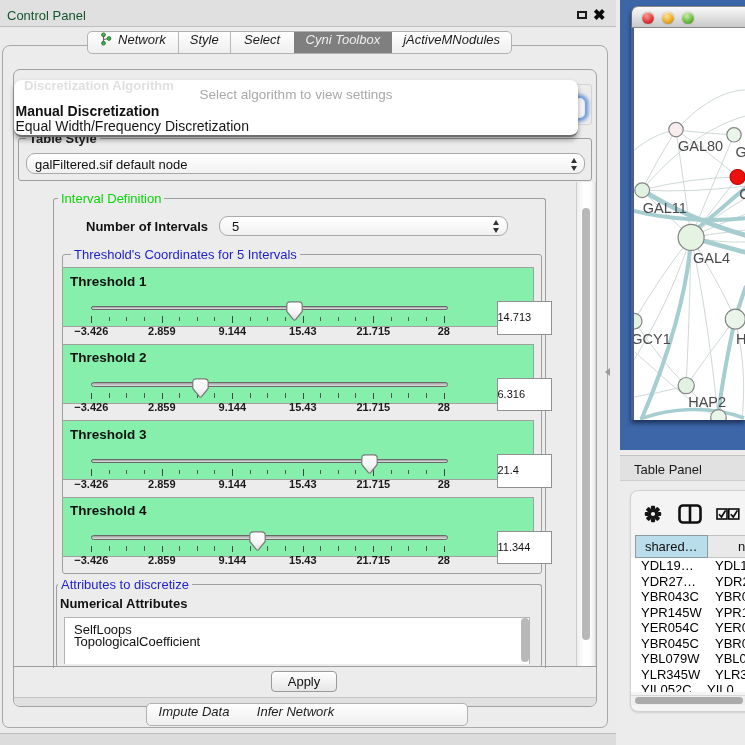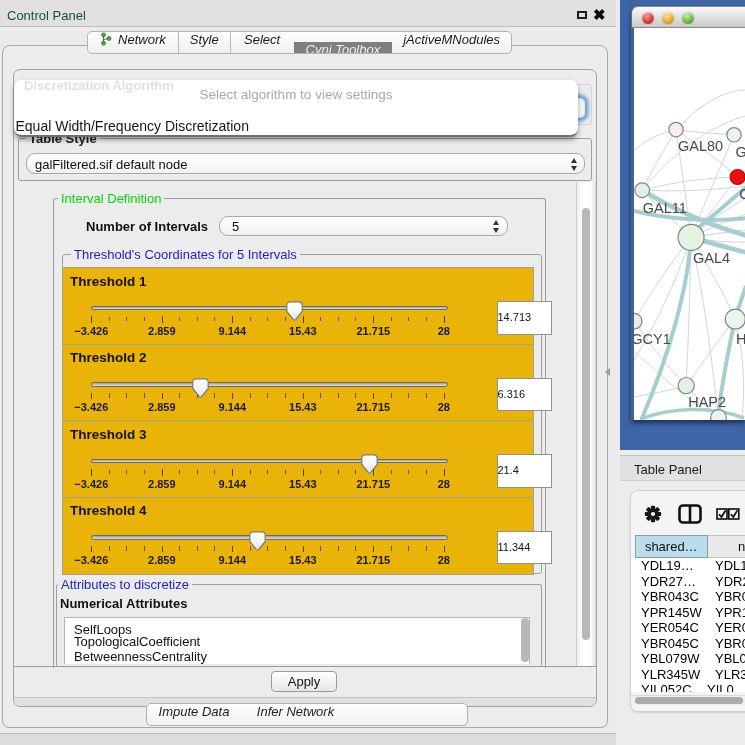--- a/index.html
+++ b/index.html
@@ -30,21 +30,21 @@
 .group { position:absolute; border:1px solid #9f9f9f; border-radius:3px; }
 .glabel { position:absolute; background:#ececec; padding:0 3px; font-size:13px; }
 
 
 .combo { position:absolute; background:linear-gradient(#ffffff,#f1f1f1); border:1px solid #a9a9a9; border-radius:6px; font-size:13px; }
 .combo .arr { position:absolute; right:8px; display:flex; flex-direction:column; align-items:center; }
 .arrup { width:0; height:0; border-left:3.5px solid transparent; border-right:3.5px solid transparent; border-bottom:5px solid #333; }
 .arrdn { width:0; height:0; border-left:3.5px solid transparent; border-right:3.5px solid transparent; border-top:5px solid #333; margin-top:3px; }
 
 
-.tpanel { position:absolute; left:62px; width:472px; height:78px; background:#eab308; border:1px solid #a0a0a0;padding-left:20px; }
+.tpanel { position:absolute; left:62px; width:472px; height:60px; background:#86efac; border:1px solid #a0a0a0;padding-left:20px; }
 .tpanel .tlabel { position:absolute; left:7px; top:5.5px; font-size:13.5px; font-weight:bold; }
 .track { position:absolute; left:27.5px; top:37.5px; width:357.5px; height:4.5px; border:1px solid #696969; border-radius:3px; background:linear-gradient(#9e9e9e,#e2e2e2); }
 .ticks { position:absolute; left:28.3px; top:48.5px; width:353.5px; height:4.5px;
   background:repeating-linear-gradient(90deg,#555 0px,#555 1px,transparent 1px,transparent 17.625px); }
 .majtick { position:absolute; top:48px; width:1px; height:6.5px; background:#444; }
 .tlab { position:absolute; top:56.5px; width:60px; text-align:center; font-size:11px; font-weight:bold; color:#1a1a1a; }
 .thumb { position:absolute; top:33px; }
 .vbox { position:absolute; left:407.5px; top:33px; width:55px; height:33.5px; background:#fff; border:1px solid #919191; font-size:11px; text-align:left; line-height:31.5px; padding-right:5px;margin-left:26px; }
 
 
@@ -96,39 +96,40 @@
       <line x1="3.5" y1="3" x2="3.5" y2="11" stroke="#666" stroke-width="1.1"></line>
       <line x1="3.5" y1="7.5" x2="8.5" y2="6.5" stroke="#666" stroke-width="1.1"></line>
       <circle cx="3.5" cy="2.8" r="1.9" fill="#44b24e" stroke="#1c7023" stroke-width="0.8"></circle>
       <circle cx="9" cy="6.5" r="1.9" fill="#44b24e" stroke="#1c7023" stroke-width="0.8"></circle>
       <circle cx="3.5" cy="11.2" r="1.9" fill="#44b24e" stroke="#1c7023" stroke-width="0.8"></circle>
     </svg>Network</div>
   <div class="sep"></div>
   <div class="tab" style="width:51px;">Style</div>
   <div class="sep"></div>
   <div class="tab" style="width:63px;">Select</div>
-  <div class="tab sel" style="width:99px;margin-top:10px;">Cyni Toolbox</div>
+  <div class="tab sel" style="width:99px;">Cyni Toolbox</div>
   <div class="tab" style="width:119px;">jActiveMNodules</div>
 </div>
 
 <div class="group" style="left:18px; top:84px; width:574px; height:41px; border-color:#d4d4d4;"></div>
 <div class="abs" style="left:540px; top:96px; width:47px; height:24px; background:#f6f6f6; border:2px solid #7fa6d9; border-radius:7px; box-shadow:0 0 3px 2px rgba(95,150,220,0.7), inset 0 0 2px rgba(95,150,220,0.5);"></div>
 
 <div class="group" style="left:18px; top:138px; width:574px; height:43px;"></div>
 <div class="glabel b" style="left:26px; top:131px; color:#222;">Table Style</div>
 <div class="combo abs" style="left:26px; top:153px; width:559px; height:21px; border-radius:9px;">
   <span style="position:absolute; left:8px; top:3px;">galFiltered.sif default node</span>
   <span class="arr" style="top:4px; right:7px;">
       <span class="arrup"></span>
       <span class="arrdn"></span>
     </span>
 </div>
 
 <div id="popup" class="abs">
   <div class="prompt">Select algorithm to view settings</div>
+  <div class="it1">Manual Discretization</div>
   <div class="it2">Equal Width/Frequency Discretization</div>
 </div>
 <div class="abs b" style="left:24px; top:78px; font-size:13px; color:#e0e0e0;">Discretization Algorithm</div>
 
 <div class="group" style="left:53px; top:198px; width:493px; height:470px; border-bottom:none; border-radius:3px 3px 0 0;"></div>
 <div class="glabel" style="left:58px; top:191px; color:#09d609;">Interval Definition</div>
 <div class="abs b txt13" style="left:86px; top:219px;">Number of Intervals</div>
 <div class="combo abs" style="left:219px; top:216px; width:289px; height:20px; border-radius:9px;">
   <span style="position:absolute; left:12px; top:2px;">5</span>
   <span class="arr" style="top:3px; right:8px;">
@@ -254,21 +255,20 @@
       <div class="vbox">11.344</div>
     </div>
 </div>
 
 <div class="group" style="left:56px; top:584px; width:486px; height:83px; border-bottom:none;"></div>
 <div class="glabel" style="left:58px; top:577px; color:#2222cc;">Attributes to discretize</div>
 <div class="abs b txt13" style="left:60px; top:596px;">Numerical Attributes</div>
 <div id="attrlist" class="abs">
   <div style="padding-top:4px;">SelfLoops</div>
   <div>TopologicalCoefficient</div>
-  <div>BetweennessCentrality</div>
 </div>
 <div class="sb-thumb" style="left:521px; top:618px; width:8px; height:44px;"></div>
 
 <div class="abs" style="left:14px; top:666px; width:582px; height:1px; background:#9c9c9c;"></div>
 <div class="abs" style="left:14px; top:697px; width:582px; height:9px; background:#e0e0e0; border-top:1px solid #c6c6c6; border-radius:0 0 6px 6px;"></div>
 <div id="applyBtn" class="abs">Apply</div>
 
 <div class="vsb-track" style="left:576px; top:182px; width:20px; height:484px; background:linear-gradient(90deg,#efefef,#ffffff 40%,#fdfdfd 75%,#e8e8e8);"></div>
 <div class="sb-thumb" style="left:582px; top:208px; width:8px; height:432px;"></div>
 

